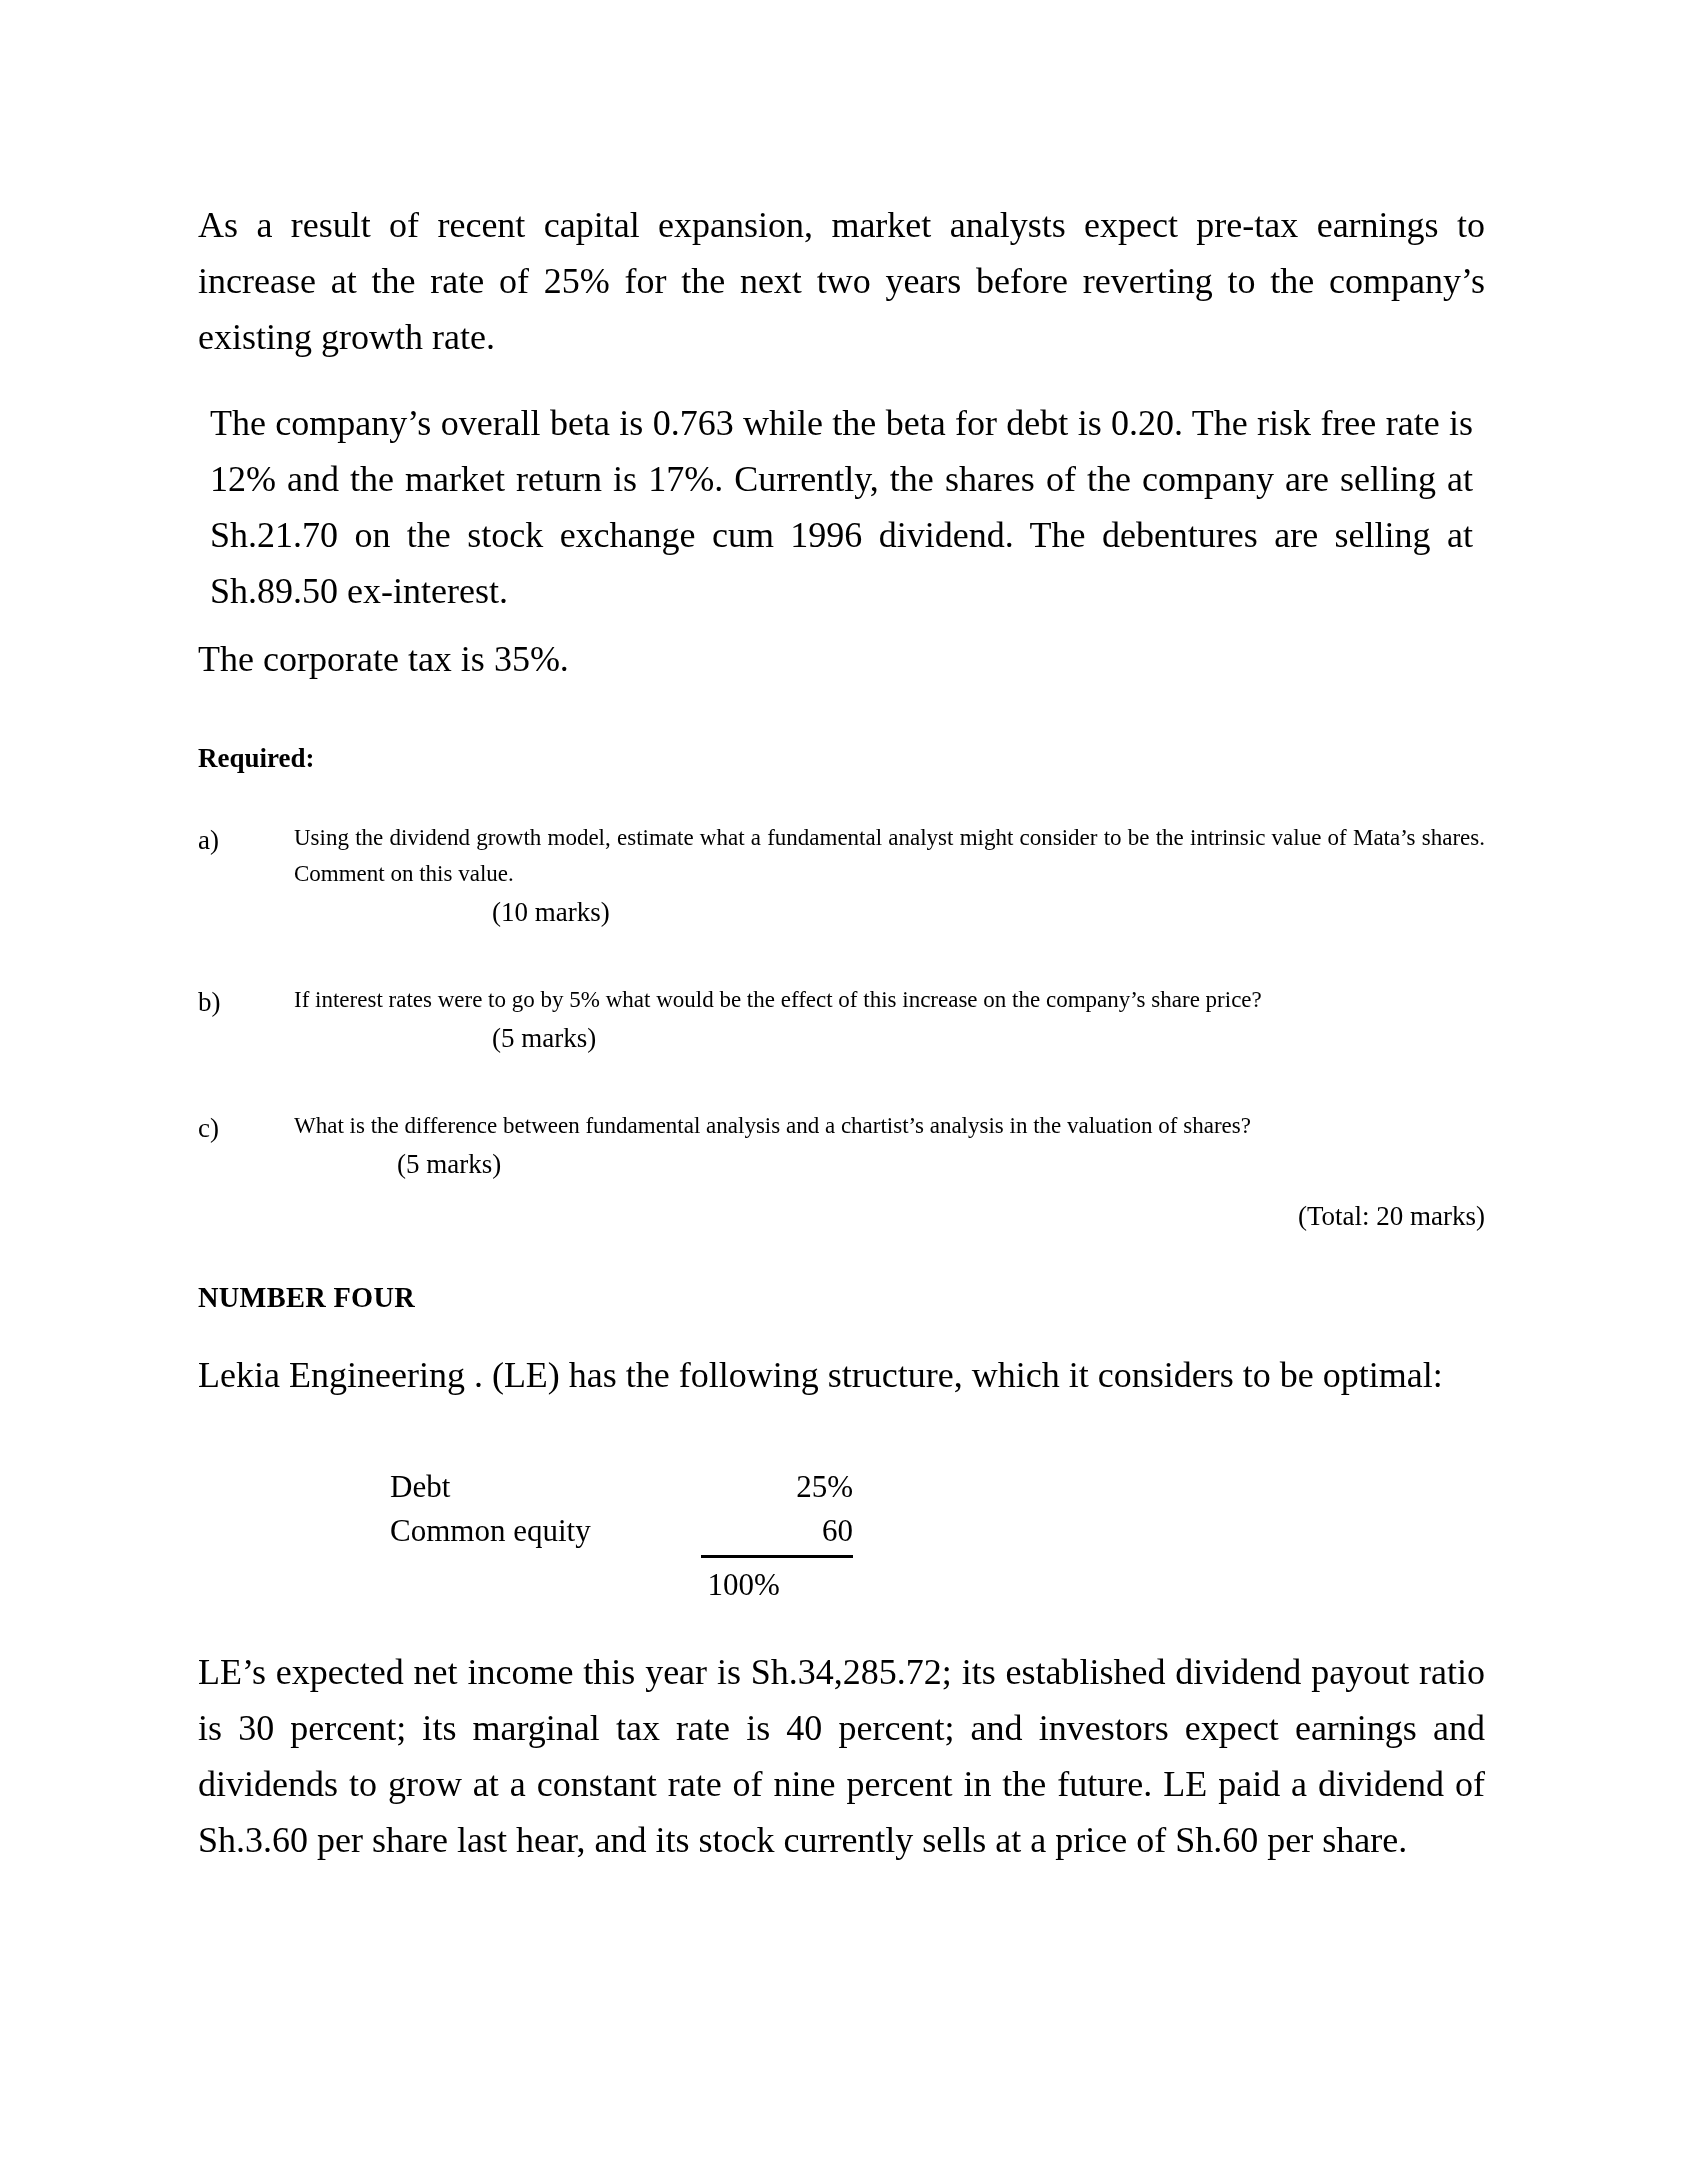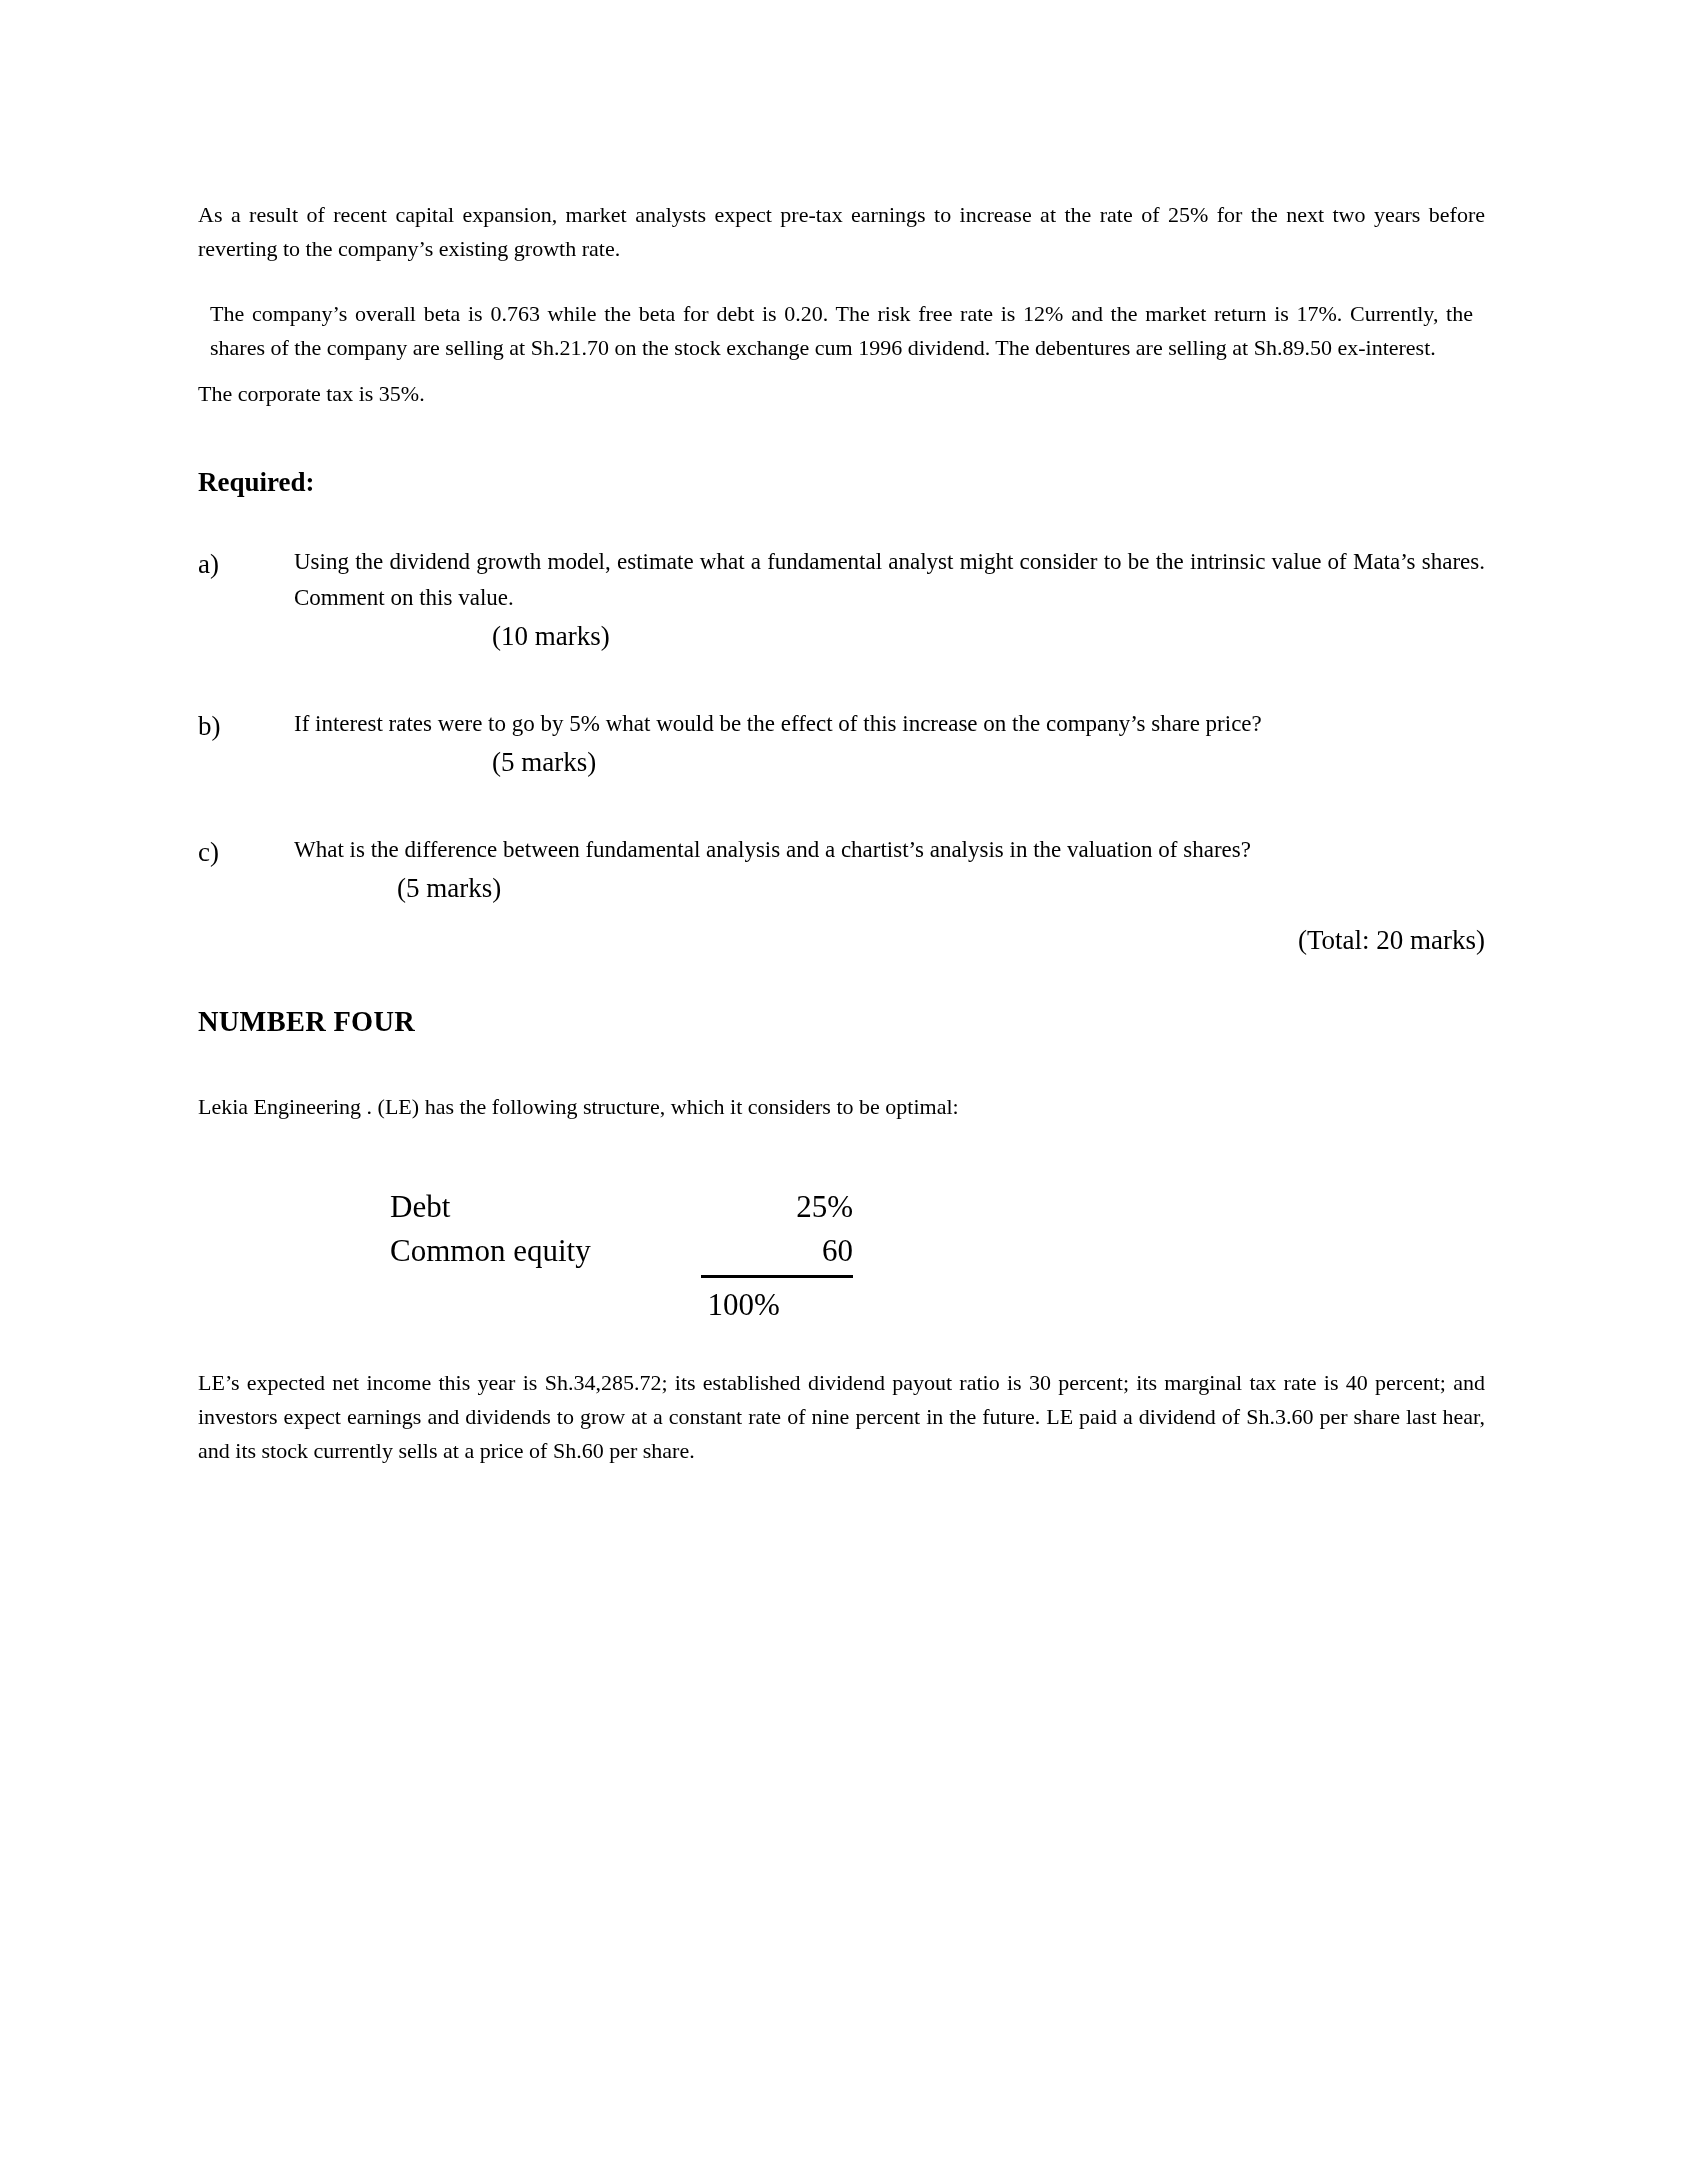--- a/index.html
+++ b/index.html
@@ -15,21 +15,21 @@
   .page {
     position: relative;
     width: 1687px;
     height: 2183px;
     background: #ffffff;
     box-sizing: border-box;
     padding: 198px 202px 0 198px;
     overflow: hidden;
   }
   .body-text {
-    font-size: 22px;
+    font-size: 36px;
     line-height: 1.55;
     text-align: justify;
     text-justify: inter-word;
     margin: 0;
   }
   .para {
     margin: 0 0 31px 0;
   }
   .para-tight {
     margin: 12px;
@@ -38,21 +38,21 @@
     font-weight: bold;
     font-size: 27px;
     line-height: 1.55;
     margin: 0 0 20px 0;
   }
   .section-heading {
     font-weight: bold;
     font-size: 28.4px;
     line-height: 1.55;
     letter-spacing: 0.3px;
-    margin: 0 0 46px 0;
+    margin: 0 0 28px 0;
   }
   .qlist {
     margin: 0;
     padding: 0;
     list-style: none;
   }
   .qitem {
     display: flex;
     align-items: flex-start;
     margin: 0 0 10.6px 0;

